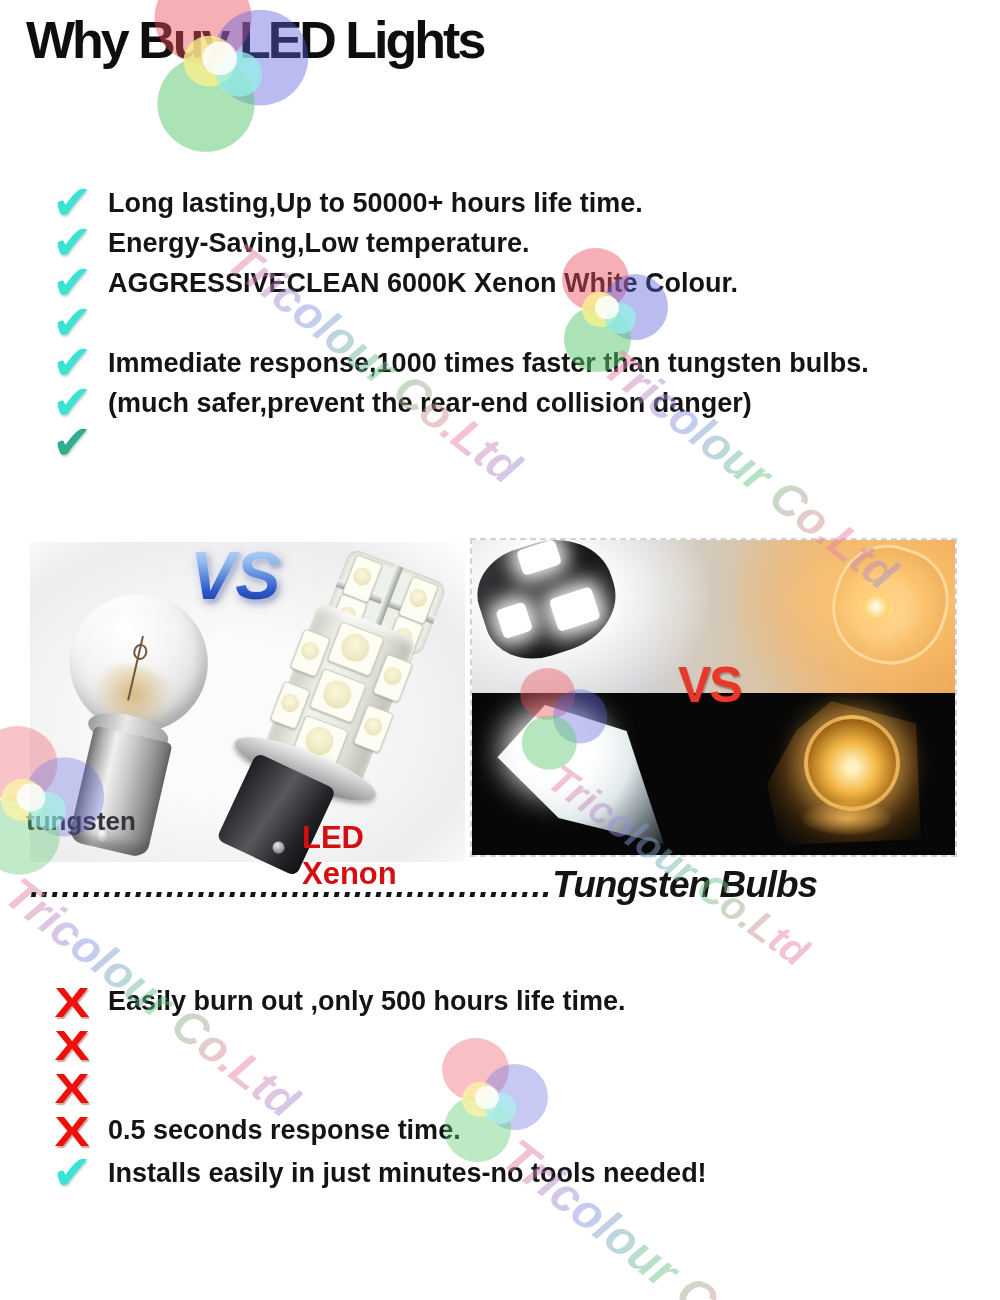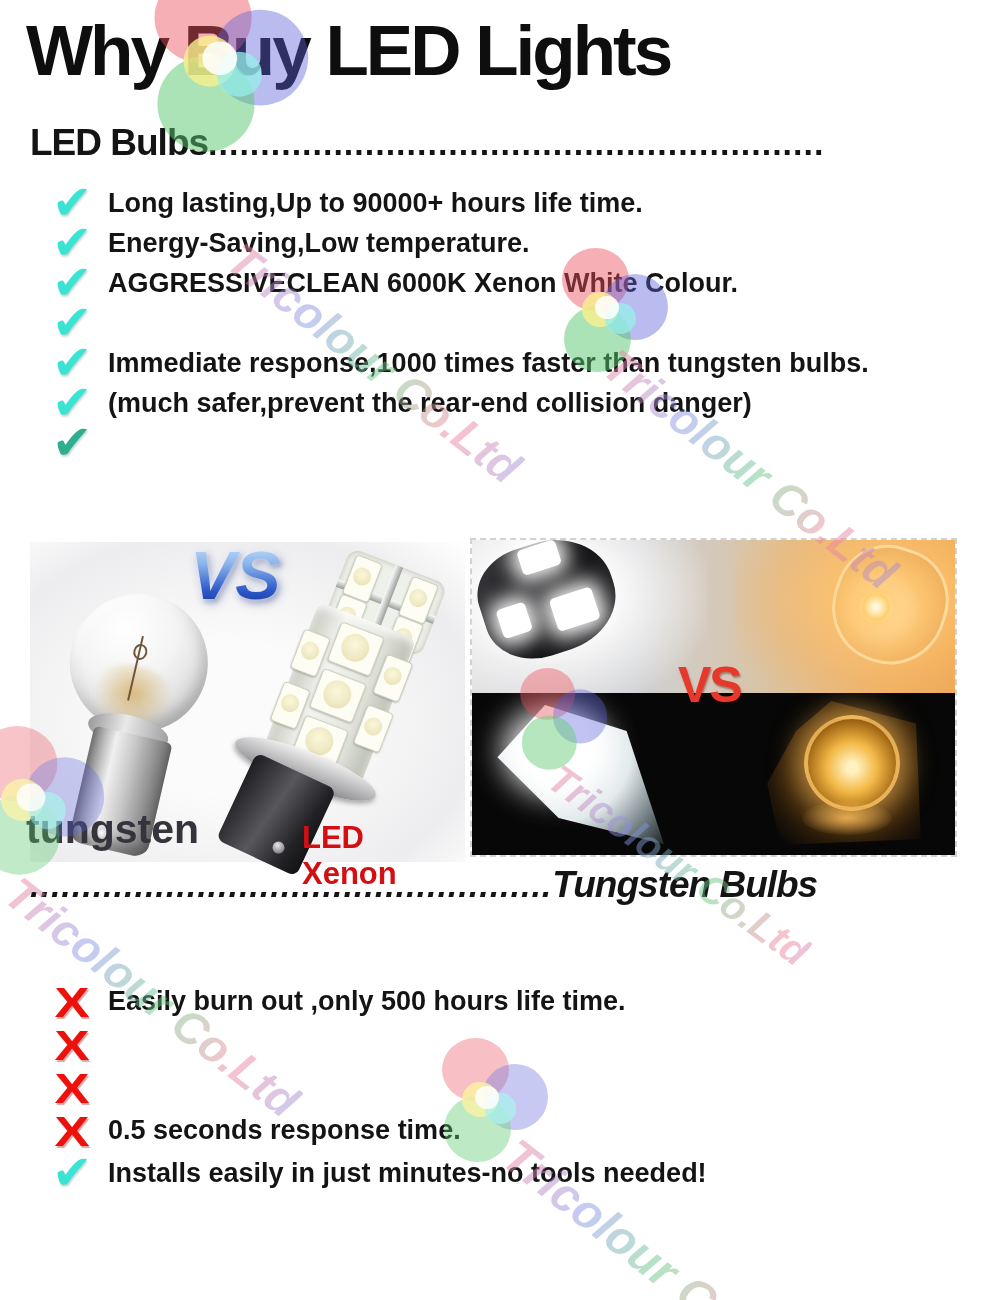--- a/index.html
+++ b/index.html
@@ -1,19 +1,19 @@
 <!DOCTYPE html>
 <html><head>
 <meta charset="utf-8">
 <style>
   html,body{margin:0;padding:0;}
   .page{position:relative;width:1000px;height:1300px;background:#fff;overflow:hidden;
         font-family:"Liberation Sans","DejaVu Sans",sans-serif;color:#141414;}
   
-  .title{position:absolute;left:26px;top:10px;font-size:71px;font-weight:900;
+  .title{position:absolute;left:26px;top:10px;font-size:52px;font-weight:900;
          letter-spacing:-3px;color:#0e0e0e;white-space:nowrap;z-index:2;}
   .rule-head{position:absolute;left:30px;width:930px;white-space:nowrap;overflow:hidden;
              font-weight:900;z-index:2;}
   .rule-head .lbl{font-size:37px;letter-spacing:-1px;}
   .rule-head .dots{font-size:34px;letter-spacing:1px;}
   #led-head{top:122px;}
   #tung-head{top:864px;font-style:italic;}
   
   .plist{position:absolute;left:42px;z-index:2;}
   #pros{top:184px;}
@@ -66,21 +66,21 @@
   .chip.sm{width:26px;}
   .chip.sm::after{left:3px;width:18px;height:18px;top:9px;}
   .led-flange{position:absolute;left:6px;top:205px;width:150px;height:36px;border-radius:50%;
       background:linear-gradient(180deg,#f2f2f2 0%,#b8b8ba 55%,#87878b 100%);
       box-shadow:0 3px 5px rgba(70,70,75,.45);}
   .led-base{position:absolute;left:26px;top:228px;width:88px;height:96px;border-radius:8px;
       transform:rotate(4deg);
       background:linear-gradient(100deg,#1c1c1f 0%,#57575c 45%,#222226 80%,#121214 100%);}
   .led-pin{position:absolute;left:78px;top:300px;width:12px;height:12px;border-radius:50%;
       background:radial-gradient(circle at 35% 35%,#e8e8e8,#5c5c60);}
-  .caption-t{position:absolute;left:-4px;top:264px;font-size:41px;font-weight:bold;color:#35343c;z-index:4;}
+  .caption-t{position:absolute;left:-4px;top:264px;font-size:26px;font-weight:bold;color:#35343c;z-index:4;}
   .caption-l{position:absolute;left:272px;top:278px;font-size:31px;font-weight:bold;color:#d40f12;z-index:4;}
   
   .right-photo{position:absolute;left:472px;top:540px;width:483px;height:315px;z-index:1;
       outline:2px dashed rgba(200,200,200,.8);}
   .rp-top{position:absolute;left:0;top:0;width:483px;height:153px;overflow:hidden;
       background:linear-gradient(90deg,#dddddf 0%,#cfd0d3 35%,#d9c3a3 62%,#eab36e 85%,#e8a85c 100%);}
   .glow-white{position:absolute;left:-25px;top:-20px;width:260px;height:190px;
       background:radial-gradient(ellipse at 40% 40%,rgba(255,255,255,.98) 25%,rgba(255,255,255,0) 75%);}
   .ledchip-bulb{position:absolute;left:8px;top:2px;width:135px;height:112px;transform:rotate(-18deg);
       border-radius:38% 48% 45% 40%;background:linear-gradient(130deg,#3a3a3e 0%,#131315 55%,#2c2c30 100%);}
@@ -129,28 +129,25 @@
   .v-cyan{left:44%;top:42%;width:26%;height:23%;background:rgba(150,240,235,.75);}
   .v-white{left:36%;top:36%;width:20%;height:18%;background:rgba(255,255,255,.85);}
 </style>
 </head>
 <body>
 
 <div class="page">
 
   <div class="title">Why Buy LED Lights</div>
 
-  <div class="rule-head" id="led-head">
-    <span class="lbl">LED Bulbs</span><span class="dots">...........................................................</span>
-  </div>
 
   <div class="plist" id="pros">
     <div class="prow">
       <span class="mark" data-marktype="check">✔</span>
-      <span class="ptext">Long lasting,Up to 90000+ hours life time.</span>
+      <span class="ptext">Long lasting,Up to 50000+ hours life time.</span>
     </div>
     <div class="prow">
       <span class="mark" data-marktype="check">✔</span>
       <span class="ptext">Energy-Saving,Low temperature.</span>
     </div>
     <div class="prow">
       <span class="mark" data-marktype="check">✔</span>
       <span class="ptext">AGGRESSIVECLEAN 6000K Xenon White Colour.</span>
     </div>
     <div class="prow">

